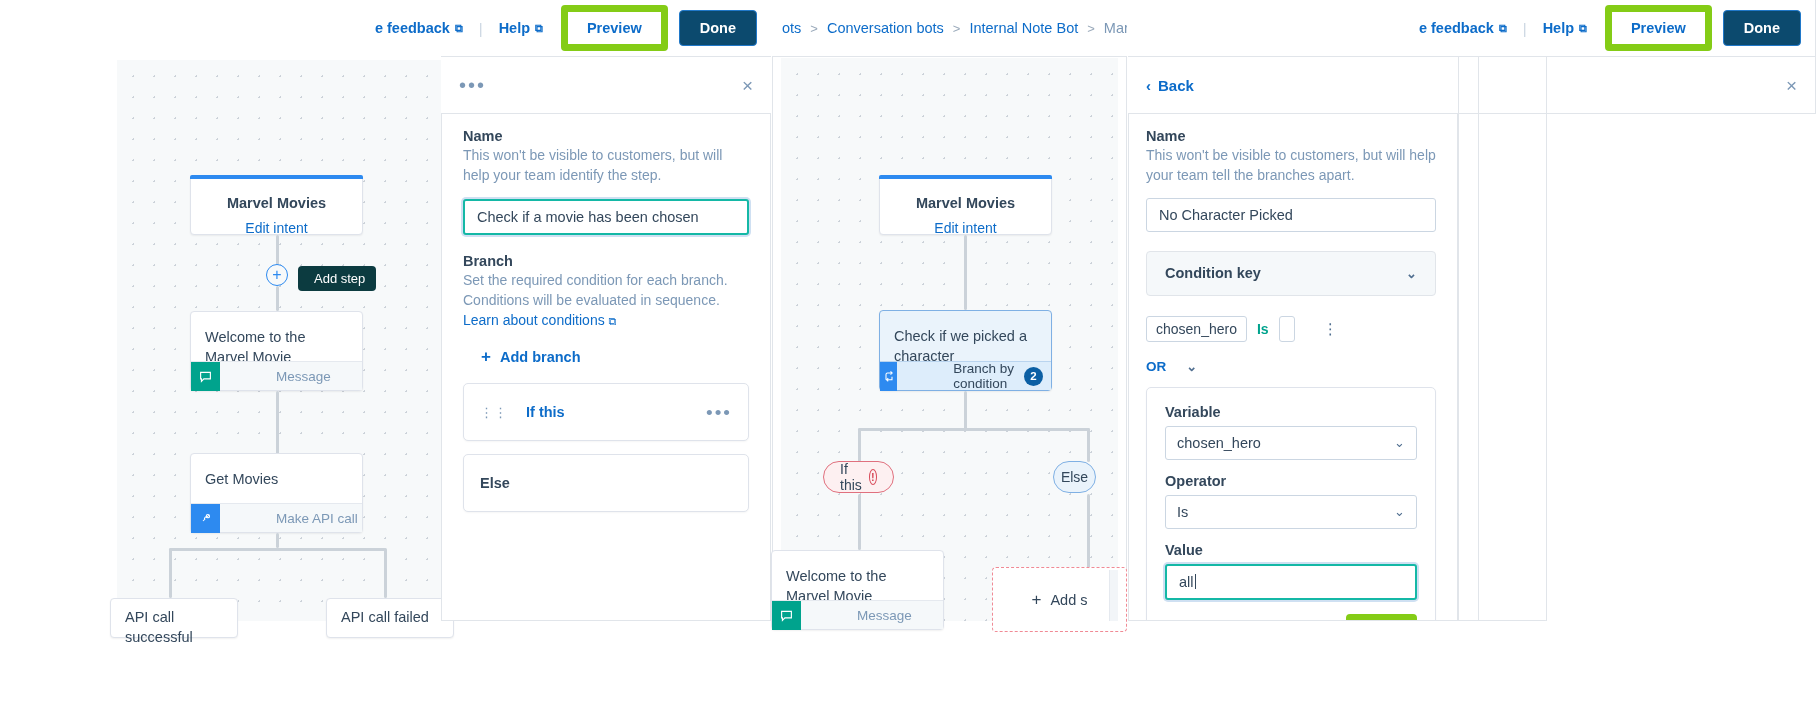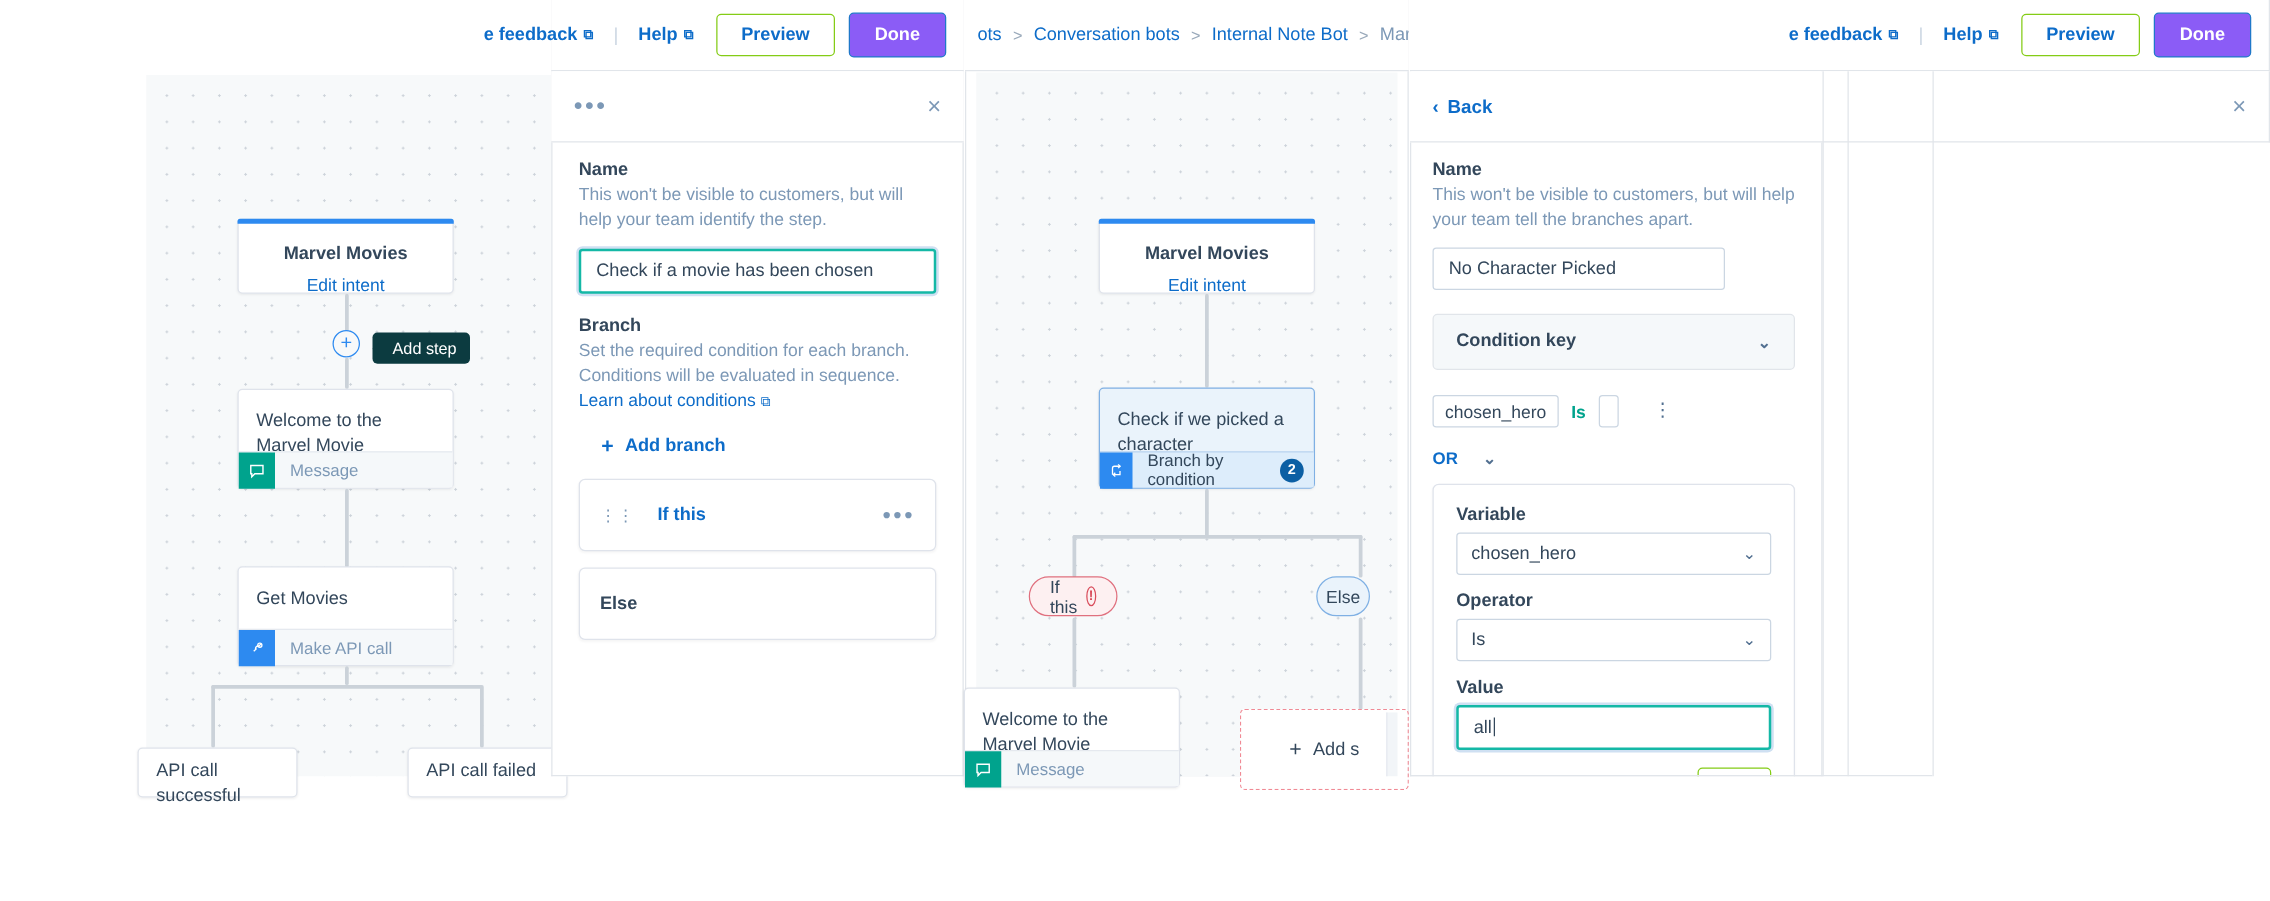--- a/index.html
+++ b/index.html
@@ -37,22 +37,22 @@
   .tb-link {
     color:#0d6cc9; font-size:14.5px; font-weight:600;
     display:flex; align-items:center; gap:5px; white-space:nowrap;
   }
   .tb-div { color:#cbd6e2; margin: 0 16px; font-size:15px; }
   .ext { font-size: 11px; line-height:1; display:inline-block; }
   .btn {
     font-size:14.5px; font-weight:600; border-radius:4px; white-space:nowrap;
     display:inline-flex; align-items:center; justify-content:center;
   }
-  .btn-outline { color:#0d6cc9; border:1px solid #84cc16; background:#fff; padding: 8px 19px; }
-  .btn-primary { color:#fff; background:#8b5cf6; border:1px solid #2078c9; padding: 9px 20px; }
+  .btn-outline { color:#0d6cc9; border:7px solid #84cc16; background:#fff; padding: 8px 19px; }
+  .btn-primary { color:#fff; background:#0c4a6e; border:1px solid #2078c9; padding: 9px 20px; }
 
   
   .crumbbar {
     position:absolute; height:57px; background:#fff;
     border-bottom:1px solid #e1e5ea;
     display:flex; align-items:center; padding-left: 10px;
     font-size:14.5px; white-space:nowrap; overflow:hidden;
   }
   .crumb { color:#0d6cc9; }
   .crumb.last { color:#7c98b6; }
@@ -74,21 +74,21 @@
     position:absolute; bottom:0; left:0; right:0; height:29px;
     border-top:1px solid #e5e9ef; background:#f5f8fa;
     display:flex; align-items:center;
   }
   .node-ico {
     width:29px; height:29px; display:flex; align-items:center; justify-content:center;
     color:#fff; font-size:13px;
   }
   .ico-green { background:#00a38d; }
   .ico-blue  { background:#2d8af0; }
-  .node-foot-label { font-size:13.5px; color:#7c98b6; padding-left:12px; }
+  .node-foot-label { font-size:13.5px; color:#7c98b6; padding-left:12px;margin-left:44px; }
 
   .node.selected { border:1px solid #7fb0e4; background:#eaf3fb; }
   .node.selected .node-title { color:#33475b; }
   .node.selected .node-foot { background:#ddedfb; border-top:1px solid #b9d4ef; }
   .node.selected .node-foot-label { color:#33475b; }
   .badge-count {
     margin-left:auto; margin-right:8px;
     background:#0b5fa4; color:#fff; font-size:11.5px; font-weight:700;
     min-width:19px; height:19px; border-radius:10px;
     display:flex; align-items:center; justify-content:center; padding: 0 5px;
@@ -392,21 +392,21 @@
     <span class="back-link">
       <span class="chev-l">‹</span>
       <span>Back</span>
     </span>
     <span class="xclose">×</span>
   </div>
 
   <div class="drawer-body" style="left:1128px; top:128px; width:688px; height:493px; padding-left:18px; padding-right:18px;">
     <div class="fld-label">Name</div>
     <div class="fld-help" style="max-width:290px;">This won't be visible to customers, but will help your team tell the branches apart.</div>
-    <div class="txtinput" style="margin-top:12px; width:234px;">
+    <div class="txtinput" style="margin-top:12px; width:290px;">
       <span>No Character Picked</span>
     </div>
 
     <div class="section-head" style="margin-top:19px; width:290px;">
       <span>Condition key</span>
       <span class="chev-d">⌄</span>
     </div>
 
     <div class="cond-row" style="margin-top:20px;">
       <span class="tagbox">chosen_hero</span>

